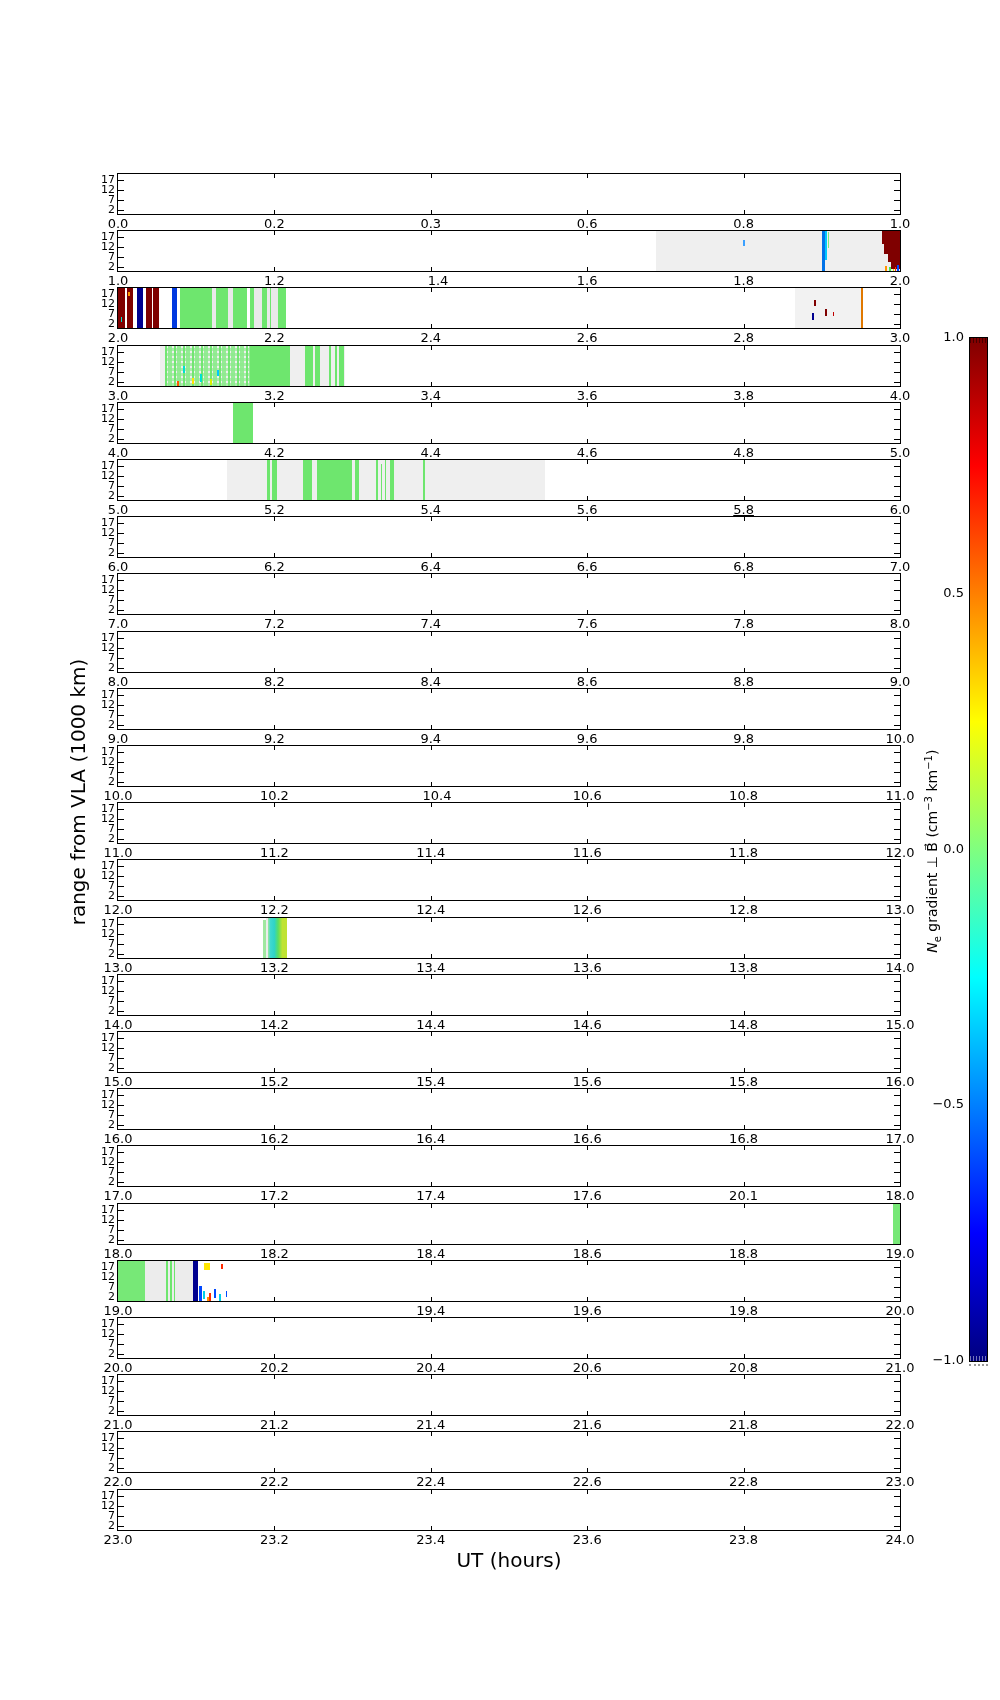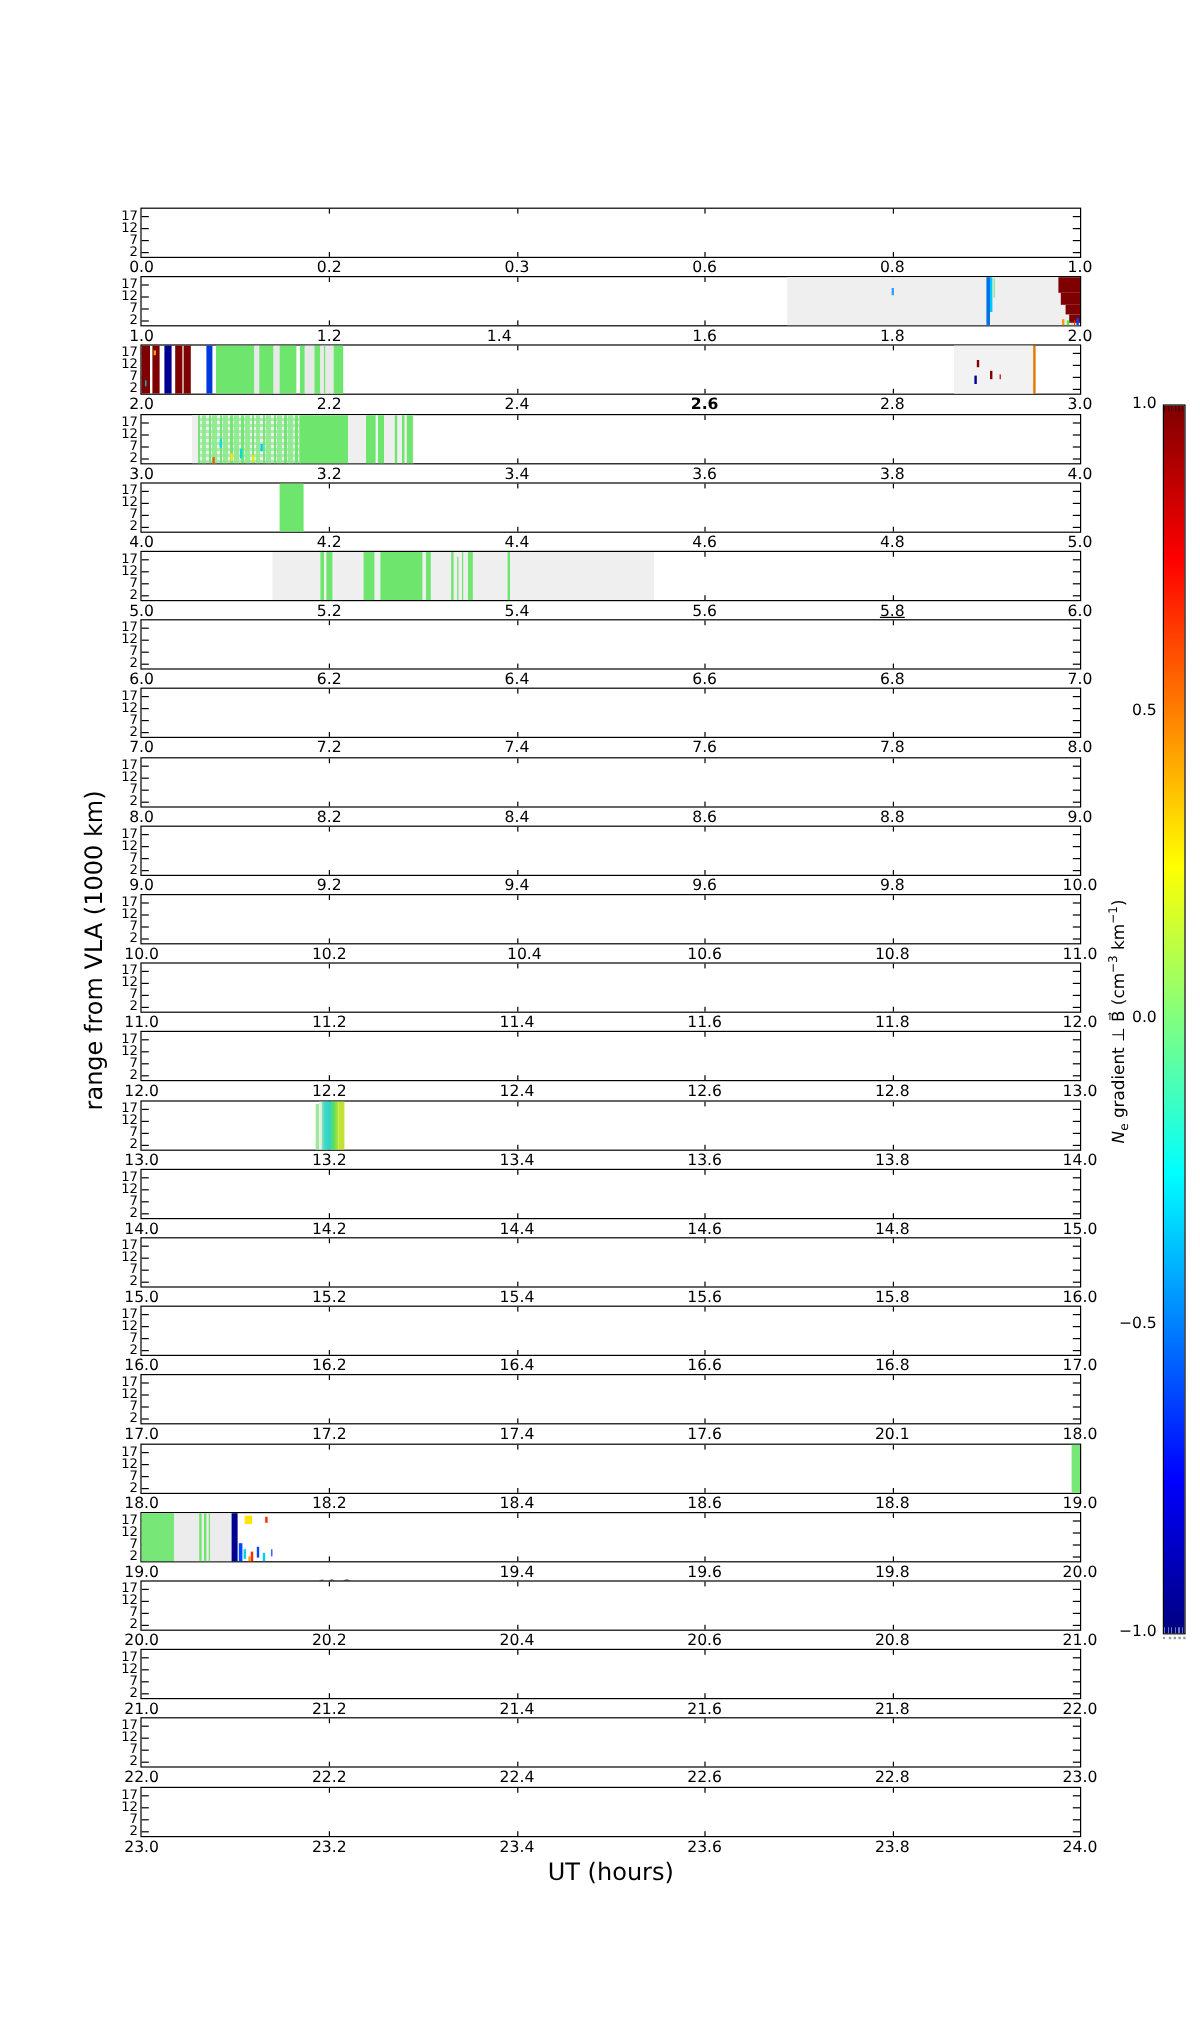--- a/index.html
+++ b/index.html
@@ -86,21 +86,21 @@
         <div class="tick-right" style="top: 16px;"></div>
         <div class="ylab" style="top: 10px;">12</div>
         <div class="tick-left" style="top: 26px;"></div>
         <div class="tick-right" style="top: 26px;"></div>
         <div class="ylab" style="top: 20px;">7</div>
         <div class="tick-left" style="top: 36px;"></div>
         <div class="tick-right" style="top: 36px;"></div>
         <div class="ylab" style="top: 30px;">2</div>
         <div class="xlab" style="left: -25px;">1.0</div>
         <div class="xlab" style="left: 131.4px;">1.2</div>
-        <div class="xlab" style="left: 273px;">1.4</div>
+        <div class="xlab" style="left: 295px;">1.4</div>
         <div class="xlab" style="left: 444.2px;">1.6</div>
         <div class="xlab" style="left: 600.6px;">1.8</div>
         <div class="xlab" style="left: 757px;">2.0</div>
         <div class="feat" style="left: 538px; width: 244px; top: 0px; height: 40px; background: rgb(239, 239, 239);"></div>
         <div class="feat" style="left: 624.8px; width: 2.3px; top: 8.8px; height: 6.4px; background: rgb(58, 160, 255);"></div>
         <div class="feat" style="left: 703.8px; width: 3.5px; top: 0px; height: 40px; background: rgb(0, 114, 232);"></div>
         <div class="feat" style="left: 707.3px; width: 2px; top: 0px; height: 28.8px; background: rgb(0, 200, 255);"></div>
         <div class="feat" style="left: 709.7px; width: 1.6px; top: 0.8px; height: 16px; background: rgb(125, 232, 125);"></div>
         <div class="feat" style="left: 764px; width: 18px; top: 0px; height: 12.8px; background: rgb(127, 0, 0);"></div>
         <div class="feat" style="left: 766.4px; width: 15.6px; top: 12.8px; height: 10.4px; background: rgb(127, 0, 0);"></div>
@@ -129,21 +129,21 @@
         <div class="ylab" style="top: 10px;">12</div>
         <div class="tick-left" style="top: 26px;"></div>
         <div class="tick-right" style="top: 26px;"></div>
         <div class="ylab" style="top: 20px;">7</div>
         <div class="tick-left" style="top: 36px;"></div>
         <div class="tick-right" style="top: 36px;"></div>
         <div class="ylab" style="top: 30px;">2</div>
         <div class="xlab" style="left: -25px;">2.0</div>
         <div class="xlab" style="left: 131.4px;">2.2</div>
         <div class="xlab" style="left: 287.8px;">2.4</div>
-        <div class="xlab" style="left: 444.2px; font-weight: bold;">2.6</div>
+        <div class="xlab" style="left: 444.2px;">2.6</div>
         <div class="xlab" style="left: 600.6px;">2.8</div>
         <div class="xlab" style="left: 757px;">3.0</div>
         <div class="feat" style="left: 0px; width: 6.6px; top: 0px; height: 40px; background: rgb(127, 0, 0);"></div>
         <div class="feat" style="left: 2.7px; width: 1.6px; top: 28.8px; height: 5.2px; background: rgb(0, 224, 208);"></div>
         <div class="feat" style="left: 9px; width: 5.9px; top: 0px; height: 40px; background: rgb(127, 0, 0);"></div>
         <div class="feat" style="left: 10.2px; width: 2.3px; top: 3.2px; height: 4.8px; background: rgb(255, 149, 0);"></div>
         <div class="feat" style="left: 18.8px; width: 6.3px; top: 0px; height: 40px; background: rgb(0, 0, 144);"></div>
         <div class="feat" style="left: 28.2px; width: 5.9px; top: 0px; height: 40px; background: rgb(127, 0, 0);"></div>
         <div class="feat" style="left: 34.8px; width: 6.3px; top: 0px; height: 40px; background: rgb(127, 0, 0);"></div>
         <div class="feat" style="left: 54px; width: 5.1px; top: 0px; height: 40px; background: rgb(0, 56, 224);"></div>

